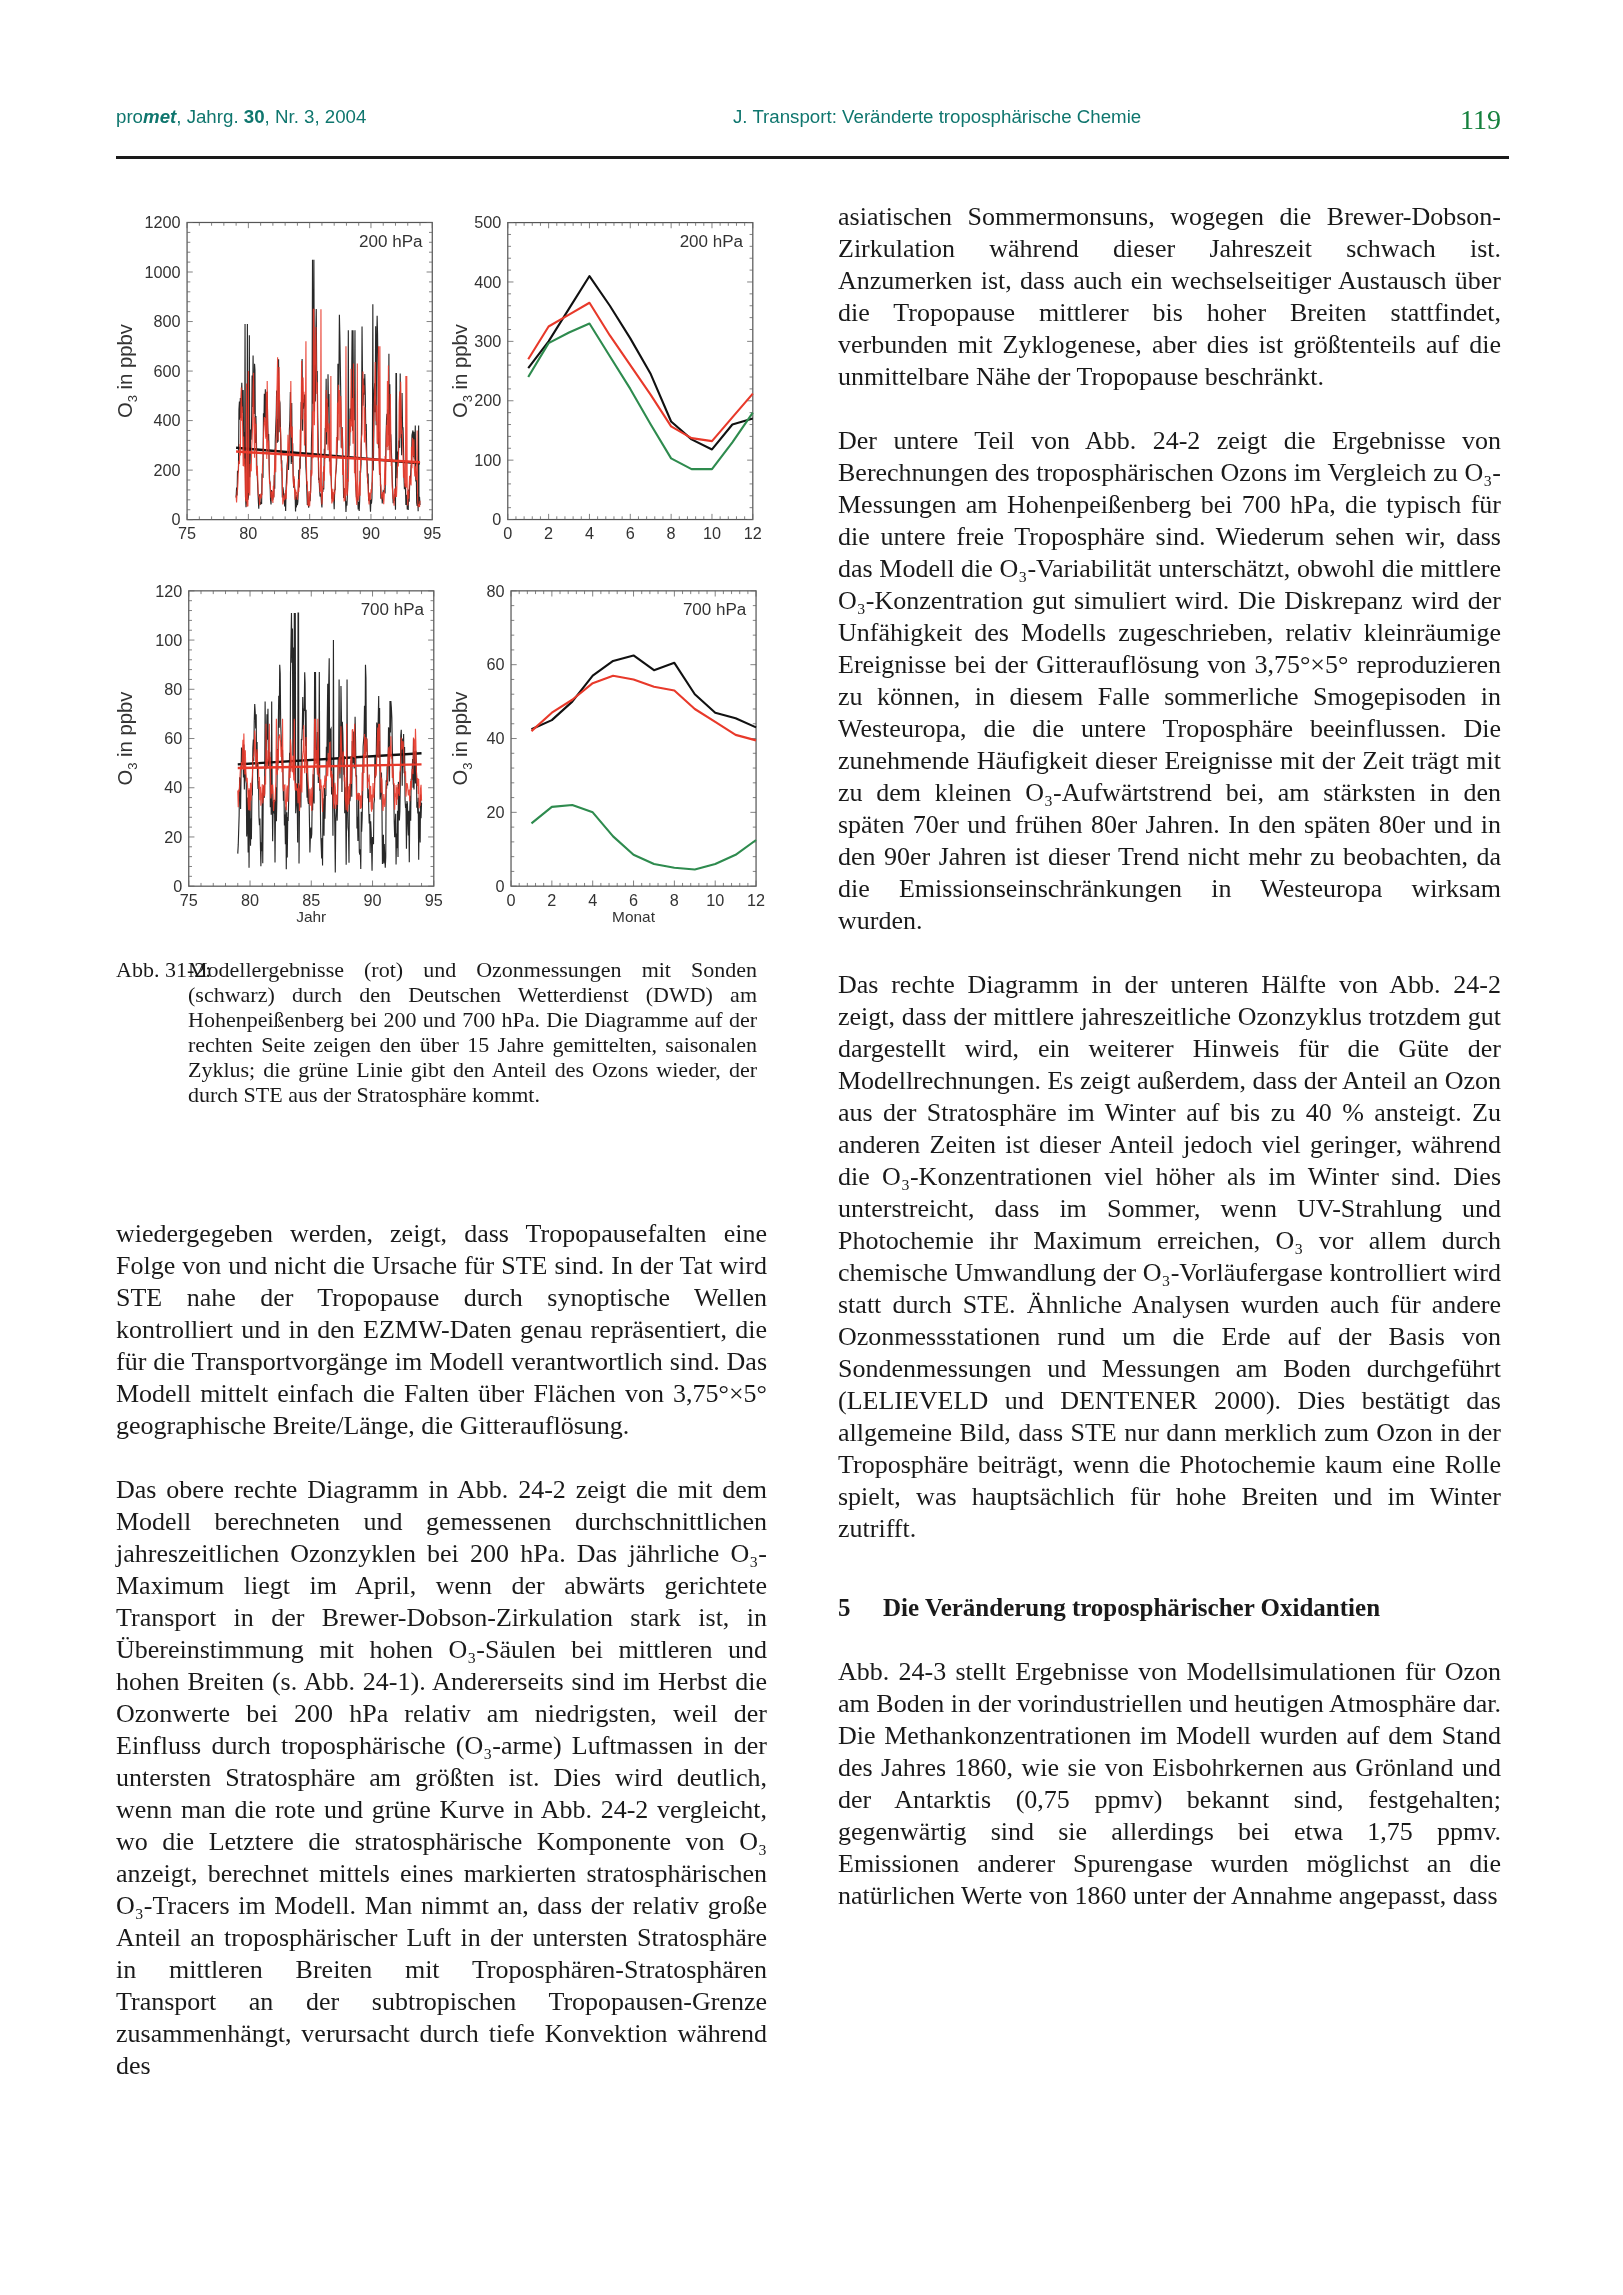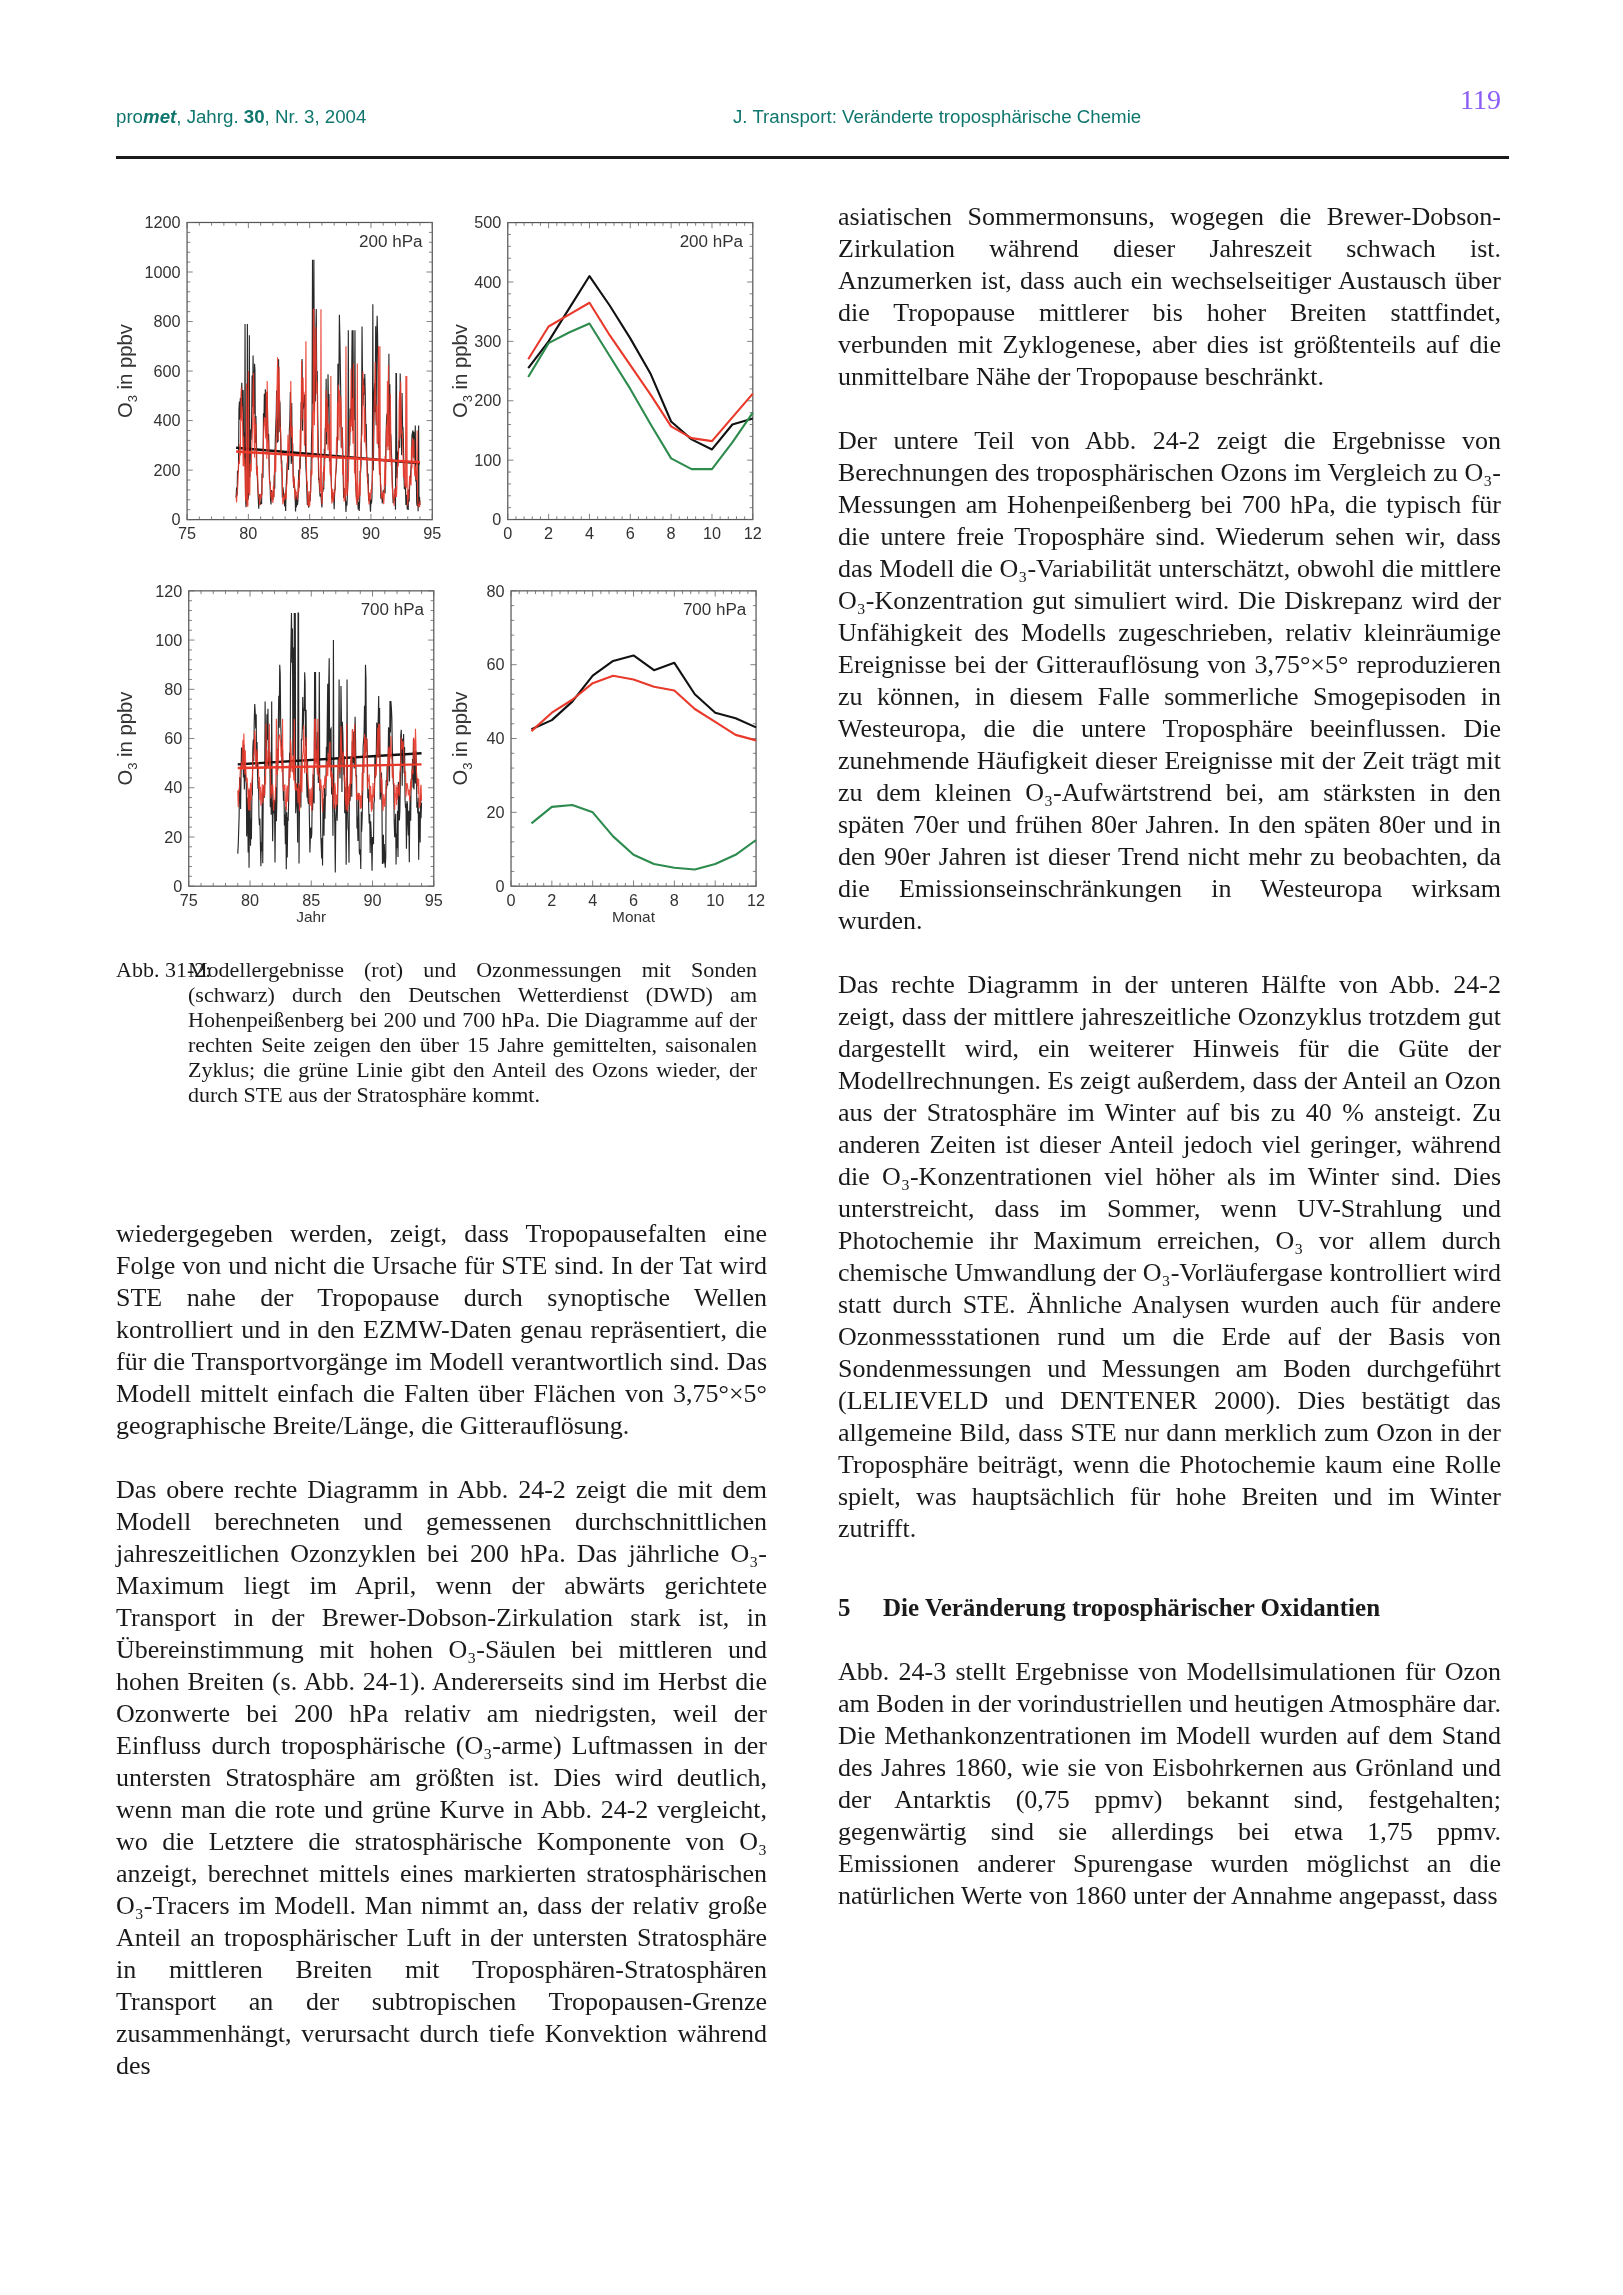--- a/index.html
+++ b/index.html
@@ -1,20 +1,20 @@
 <!DOCTYPE html>
 <html style="font-size:13px"><head>
 <meta charset="utf-8">
 <style>
   html, body { margin:0; padding:0; background:#ffffff; }
   body { width:1624px; height:2295px; position:relative; overflow:hidden; color:#1a1a1a; }
   .hdr { position:absolute; top:106px; font-family:"Liberation Sans", sans-serif; font-size:18.7px; color:#0f766e; }
   .hdr-left { left:116px; }
   .hdr-center { left:733px; }
-  .hdr-num { position:absolute; top:84px; right:123px; font-family:"Liberation Serif", serif; font-size:28px; color:#8b5cf6; }
+  .hdr-num { position:absolute; top:104px; right:123px; font-family:"Liberation Serif", serif; font-size:28px; color:#15803d; }
   .hdr-rule { position:absolute; left:116px; width:1393px; top:156px; height:3.2px; background:#1a1a1a; }
   .col { position:absolute; font-family:"Liberation Serif", serif; font-size:26px; line-height:32px; text-align:justify; hyphens:manual; }
   .col p { margin:0; }
   .col-left { left:116px; width:651px; }
   .col-right { left:838px; width:663px; }
   .caption { position:absolute; left:116px; top:957px; width:641px; font-family:"Liberation Serif", serif; font-size:22px; line-height:25px; }
   .caption .cap-label { position:absolute; left:0; top:0; }
   .caption .cap-text { margin-left:72px; text-align:justify; display:block; }
   .section-head { font-family:"Liberation Serif", serif; font-weight:bold; font-size:25px; }
   .section-head .num { display:inline-block; width:45px; }

